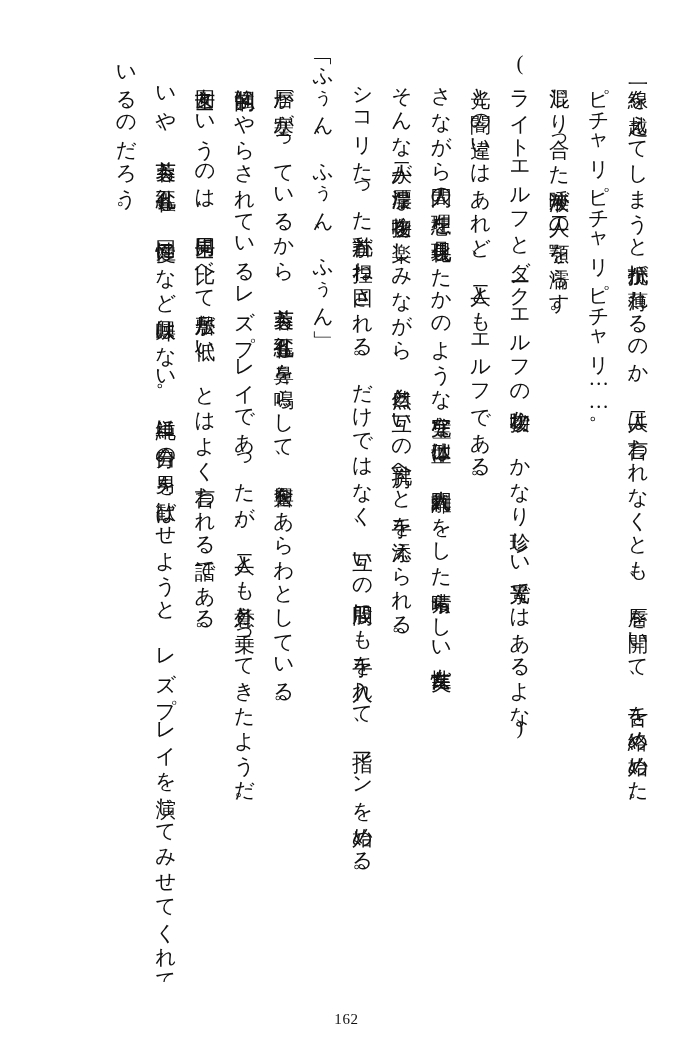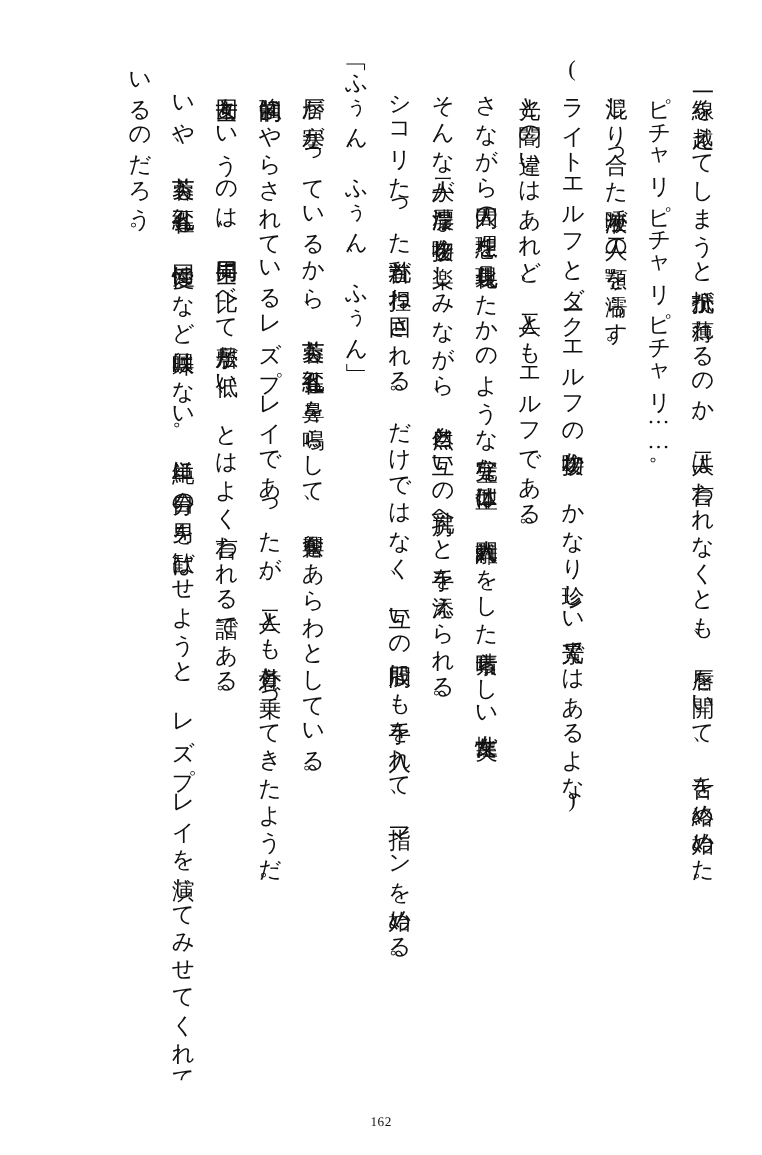--- a/index.html
+++ b/index.html
@@ -49,21 +49,21 @@
   #text-body p.noindent {
     text-indent: 0;
   }
 
   #page-number {
     position: absolute;
     bottom: 22px;
     left: 0;
     width: 693px;
     text-align: center;
-    font-size: 12px;
+    font-size: 15px;
     font-family: "Liberation Serif", "DejaVu Serif", serif;
     color: #111111;
     letter-spacing: 0.04em;
   }
 </style>
 </head>
 <body>
 
 <div id="page">
 

